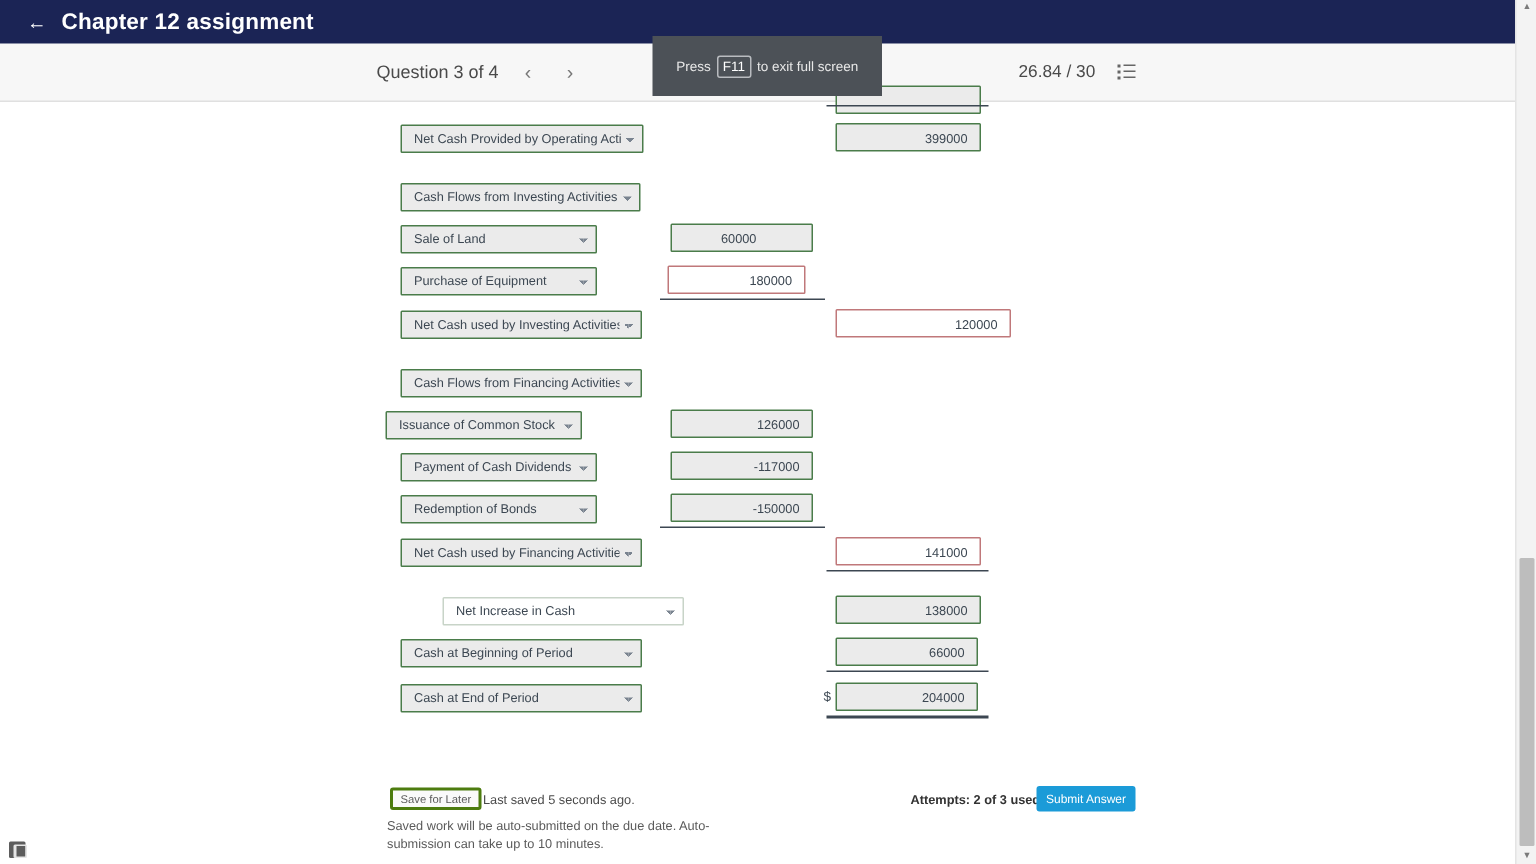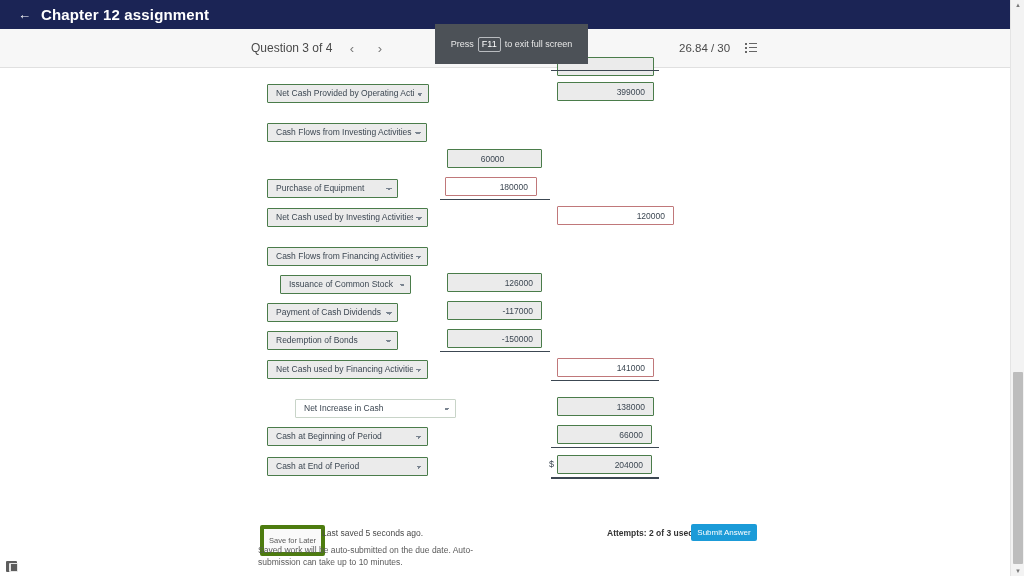--- a/index.html
+++ b/index.html
@@ -166,23 +166,23 @@
     border: 1px solid #e6e6e6;
     display: flex; align-items: center;
     padding-left: 10px;
   }
   .etext-label { font-size: 9.5px; color: #4a4a4a; }
 
   
   .save-btn {
     position: absolute;
     left: 260px; top: 525px;
-    height: 31px;
+    height: 15px;
     background: #fafafa;
-    border: 4px solid #4d7c0f;
+    border: 2px solid #4d7c0f;
     border-radius: 2px;
     font-family: "Liberation Sans", sans-serif;
     font-size: 7.5px;
     color: #5a5a5a;
     padding: 0 5px;
     cursor: pointer;
   }
   .saved-text {
     position: absolute;
     left: 322px; top: 528px;
@@ -292,20 +292,25 @@
     </select>
   </div>
   <input class="amt" style="position: absolute; left: 557px; top: 14px; width: 97px;" value="399000">
 
   <div class="row" style="left:267px; top:53px;">
     <select class="sel" style="width:160px;">
       <option>Cash Flows from Investing Activities</option>
     </select>
   </div>
 
+  <div class="row" style="left:267px; top:81px;">
+    <select class="sel" style="width:131px;">
+      <option>Sale of Land</option>
+    </select>
+  </div>
   <input class="amt" style="position: absolute; left: 447px; top: 81px; width: 95px; text-align: center;" value="60000">
 
   <div class="row" style="left:267px; top:109px;">
     <select class="sel" style="width:131px;">
       <option>Purchase of Equipment</option>
     </select>
   </div>
   <input class="amt err" style="position: absolute; left: 445px; top: 109px; width: 92px;" value="180000">
   <div class="rule" style="left:440px; top:131px; width:110px;"></div>
 
@@ -315,21 +320,21 @@
     </select>
   </div>
   <input class="amt err" style="position: absolute; left: 557px; top: 138px; width: 117px;" value="120000">
 
   <div class="row" style="left:267px; top:177px;">
     <select class="sel" style="width:161px;">
       <option>Cash Flows from Financing Activities</option>
     </select>
   </div>
 
-  <div class="row" style="left:280px; top:205px;">
+  <div class="row" style="left:257px; top:205px;">
     <select class="sel" style="width:131px;">
       <option>Issuance of Common Stock</option>
     </select>
   </div>
   <input class="amt" style="position: absolute; left: 447px; top: 205px; width: 95px;" value="126000">
 
   <div class="row" style="left:267px; top:233px;">
     <select class="sel" style="width:131px;">
       <option>Payment of Cash Dividends</option>
     </select>

